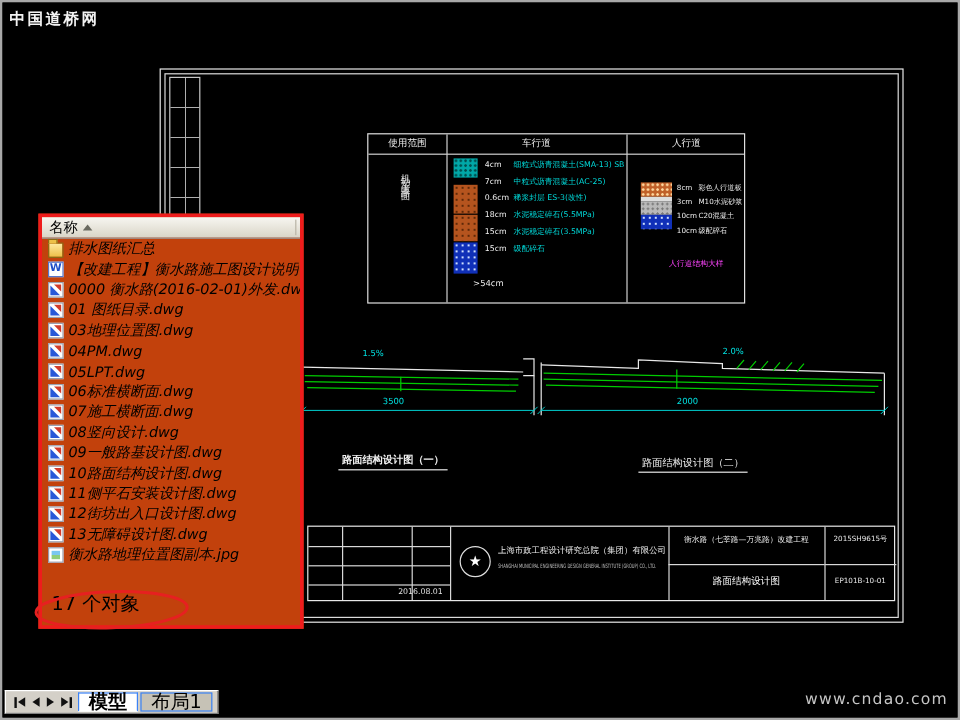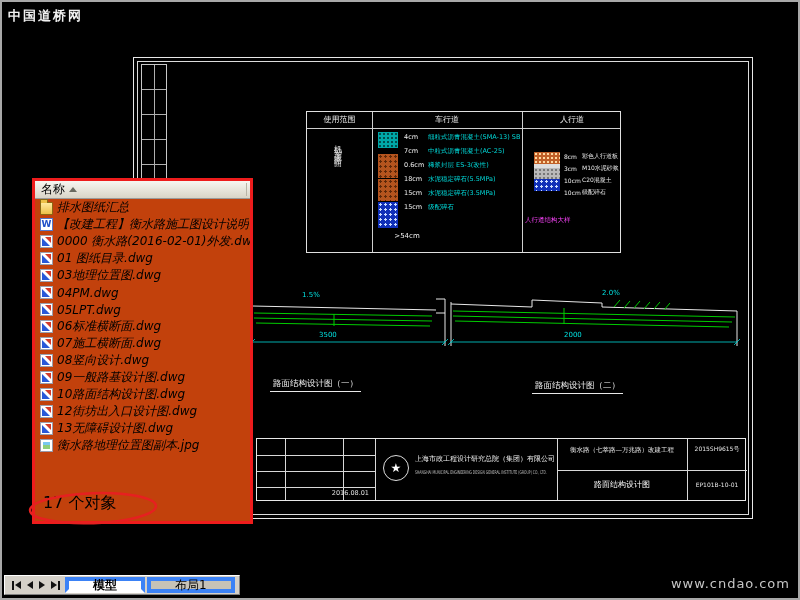--- a/index.html
+++ b/index.html
@@ -58,31 +58,31 @@
     background-image:radial-gradient(#ffd9a0 1px, transparent 1.2px); background-size:4px 4px; }
   .swk-mortar { height:4px; background:#ddd; }
   .swk-conc { height:11px; background:#b9b9b9;
     background-image:radial-gradient(#777 .8px, transparent 1px); background-size:4px 4px; }
   .swk-gravel { height:12px; background:#1030b8;
     background-image:radial-gradient(#cfe0ff 1px, transparent 1.2px); background-size:5px 5px; }
   .swk-rows { position:absolute; left:257px; top:38px; width:56px; }
   .swk-row { height:12px; display:flex; align-items:center; overflow:hidden; white-space:nowrap; }
   .swk-th { flex:0 0 18px; color:#f0f0f0; font-size:6px; }
   .swk-desc { color:#e8e8e8; font-size:6px; }
-  .swk-note { position:absolute; left:218px; top:104px; width:94px; text-align:left;
+  .swk-note { position:absolute; left:202px; top:104px; width:94px; text-align:right;
               color:#ff44ff; font-size:6.5px; }
 
   
   .linework { position:absolute; inset:0; width:620px; height:462px; }
   .dim { position:absolute; color:#00e0e0; font-size:7px; }
   .dim1 { left:168px; top:233px; } .dim2 { left:468px; top:231px; }
   .dim3 { left:185px; top:273px; } .dim4 { left:430px; top:273px; }
   .sec-label { position:absolute; color:#f0f0f0; font-size:8.5px;
                border-bottom:1px solid #e8e8e8; padding:0 3px 1px; }
-  .sl-left { left:136px; top:320px; } .sl-right { left:398px; top:322px; }
+  .sl-left { left:148px; top:320px;font-weight:bold; } .sl-right { left:398px; top:322px; }
 
   
   .tblock { position:absolute; left:122px; top:380px; width:490px; height:63px;
             border:1px solid #e8e8e8; }
   .tb-line { position:absolute; background:#d8d8d8; }
   .tb-v1 { left:118px; top:0; bottom:0; width:1px; }
   .tb-v2 { left:300px; top:0; bottom:0; width:1px; }
   .tb-v3 { left:430px; top:0; bottom:0; width:1px; }
   .tb-rv1 { left:28px; top:0; bottom:0; width:1px; }
   .tb-rv2 { left:86px; top:0; bottom:0; width:1px; }
@@ -149,22 +149,22 @@
   .tabbar { position:absolute; left:0; right:0; bottom:0; height:26px; background:#000; }
   .tabctrl { position:absolute; left:2px; top:3px; height:20px; background:#d4d0c8;
              border:1px solid #808080; border-top-color:#fff; border-left-color:#fff;
              display:flex; align-items:center; padding:0 4px; }
   .navbtn { display:flex; align-items:center; gap:1px; padding:2px 3px; cursor:default; }
   .tri-l { width:0; height:0; border-top:4px solid transparent; border-bottom:4px solid transparent;
            border-right:6px solid #111; }
   .tri-r { width:0; height:0; border-top:4px solid transparent; border-bottom:4px solid transparent;
            border-left:6px solid #111; }
   .endbar { width:2px; height:9px; background:#111; }
-  .tab { height:16px; display:flex; align-items:center; padding:0 24px; font-size:12px;
-         color:#000; background:#c6c2b6; border:4px solid #3b82f6; margin-left:2px; }
+  .tab { height:16px; display:flex; align-items:center; padding:0 8px; font-size:16px;
+         color:#000; background:#c6c2b6; border:1px solid #3b82f6; margin-left:2px; }
   .tab.active { background:#fff; font-weight:bold; border-bottom-color:#fff; }
 </style>
 </head>
 <body>
 
 <div id="screen">
 
   <div class="wm-tl">中国道桥网</div>
 
   <div id="canvas">
@@ -367,20 +367,24 @@
         <div class="file-item">
           <span class="fi icon-dwg"></span>
           <span class="file-label">09一般路基设计图.dwg</span>
         </div>
 
         <div class="file-item">
           <span class="fi icon-dwg"></span>
           <span class="file-label">10路面结构设计图.dwg</span>
         </div>
 
+        <div class="file-item">
+          <span class="fi icon-dwg"></span>
+          <span class="file-label">11侧平石安装设计图.dwg</span>
+        </div>
 
         <div class="file-item">
           <span class="fi icon-dwg"></span>
           <span class="file-label">12街坊出入口设计图.dwg</span>
         </div>
 
         <div class="file-item">
           <span class="fi icon-dwg"></span>
           <span class="file-label">13无障碍设计图.dwg</span>
         </div>

